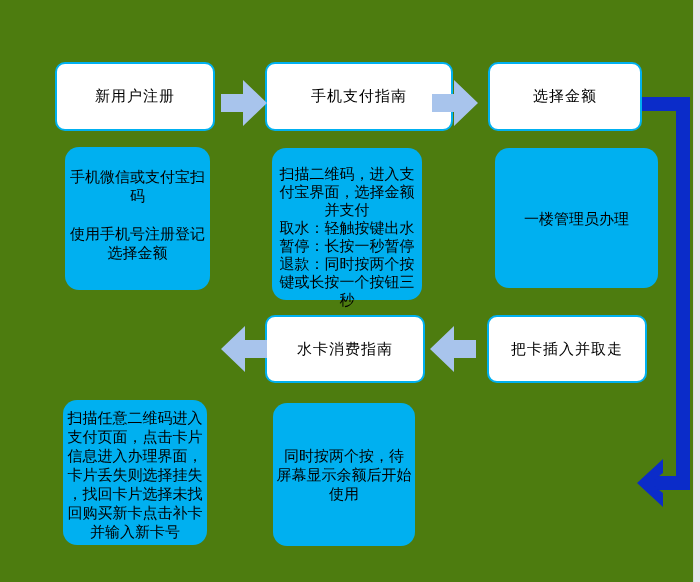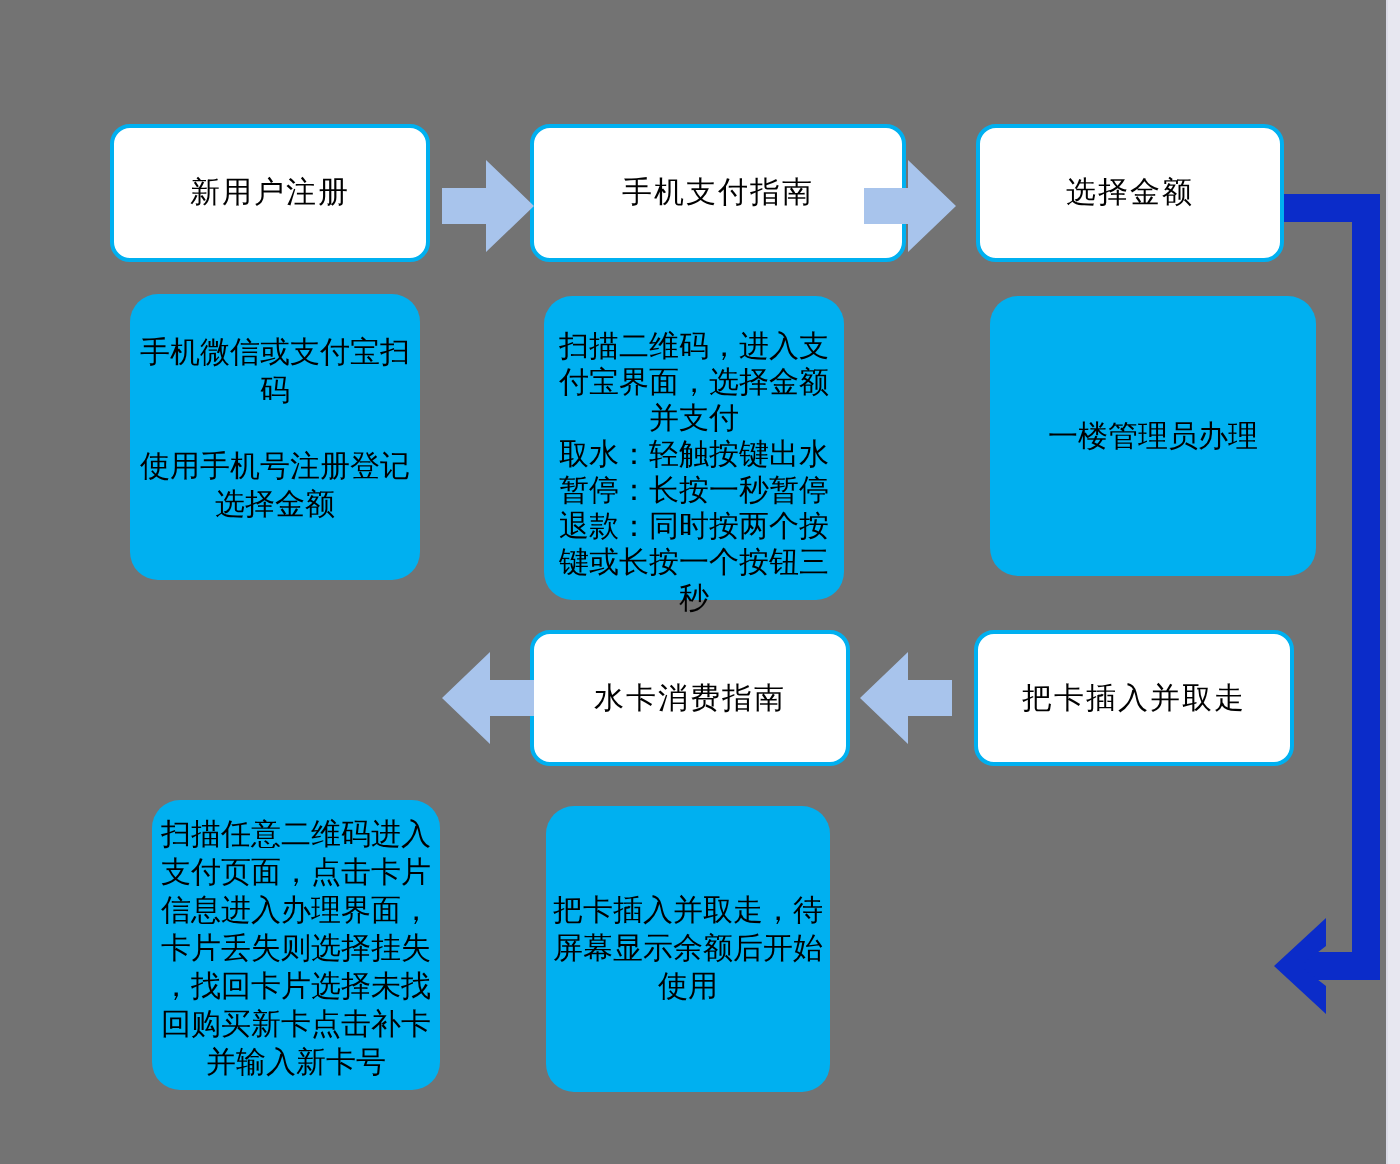--- a/index.html
+++ b/index.html
@@ -1,17 +1,17 @@
 <!DOCTYPE html>
 <html><head>
 <meta charset="utf-8">
 <style>
   html,body{margin:0;padding:0;background:#ffffff;}
   .canvas{
-    position:relative;width:700px;height:582px;background:#737373;
+    position:relative;width:700px;height:582px;background:#4d7c0f;
     font-family:"Liberation Sans","DejaVu Sans",sans-serif;color:#000;overflow:hidden;
   }
   
   .tbox{
     position:absolute;background:#ffffff;border:2px solid #00b0f0;border-radius:10px;
     display:flex;align-items:center;justify-content:center;
     font-size:15px;letter-spacing:1px;box-sizing:border-box;
   }
   
   .cbox{
@@ -21,21 +21,21 @@
   .flexcenter{display:flex;align-items:center;justify-content:center;}
   .b1{left:55px;top:62px;width:160px;height:69px}
   .b2{left:265px;top:62px;width:188px;height:69px}
   .b3{left:488px;top:62px;width:154px;height:69px}
   .b4{left:55px;top:315px;width:162px;height:68px}
   .b5{left:265px;top:315px;width:160px;height:68px}
   .b6{left:487px;top:315px;width:160px;height:68px}
   .c1{left:65px;top:147px;width:145px;height:143px;padding-top:20px}
   .c2{left:272px;top:148px;width:150px;height:152px;padding-top:17px;line-height:18px}
   .c3{left:495px;top:148px;width:163px;height:140px}
-  .c4{left:76px;top:400px;width:144px;height:145px;padding-top:8px}
+  .c4{left:63px;top:400px;width:144px;height:145px;padding-top:8px}
   .c5{left:273px;top:403px;width:142px;height:143px}
   .c6{left:492px;top:403px;width:145px;height:142px}
   .arrow{position:absolute;width:46px;height:50px}
   .aA{left:221px;top:78px}
   .aB{left:432px;top:78px}
   .aC{left:221px;top:324px}
   .aD{left:430px;top:324px}
   
   .seg{position:absolute;background:#0b2cc9}
   .seg1{left:642px;top:97px;width:48px;height:14px}
@@ -95,21 +95,21 @@
     <polygon points="46,16 24,16 24,2 0,25 24,48 24,34 46,34" fill="#a8c4ec"></polygon>
   </svg>
 
   <div class="cbox c4">扫描任意二维码进入
 支付页面，点击卡片
 信息进入办理界面，
 卡片丢失则选择挂失
 ，找回卡片选择未找
 回购买新卡点击补卡
 并输入新卡号</div>
-  <div class="cbox c5 flexcenter">把卡插入并取走，待
+  <div class="cbox c5 flexcenter">同时按两个按，待
 屏幕显示余额后开始
 使用</div>
 
   <div class="seg seg1"></div>
   <div class="seg seg2"></div>
   <svg class="bigarrow" viewBox="0 0 53 50">
     <rect x="13" y="18" width="40" height="14" fill="#0b2cc9"></rect>
     <polygon points="0,25 26,1 26,15 13,25 26,35 26,49" fill="#0b2cc9"></polygon>
   </svg>
 

